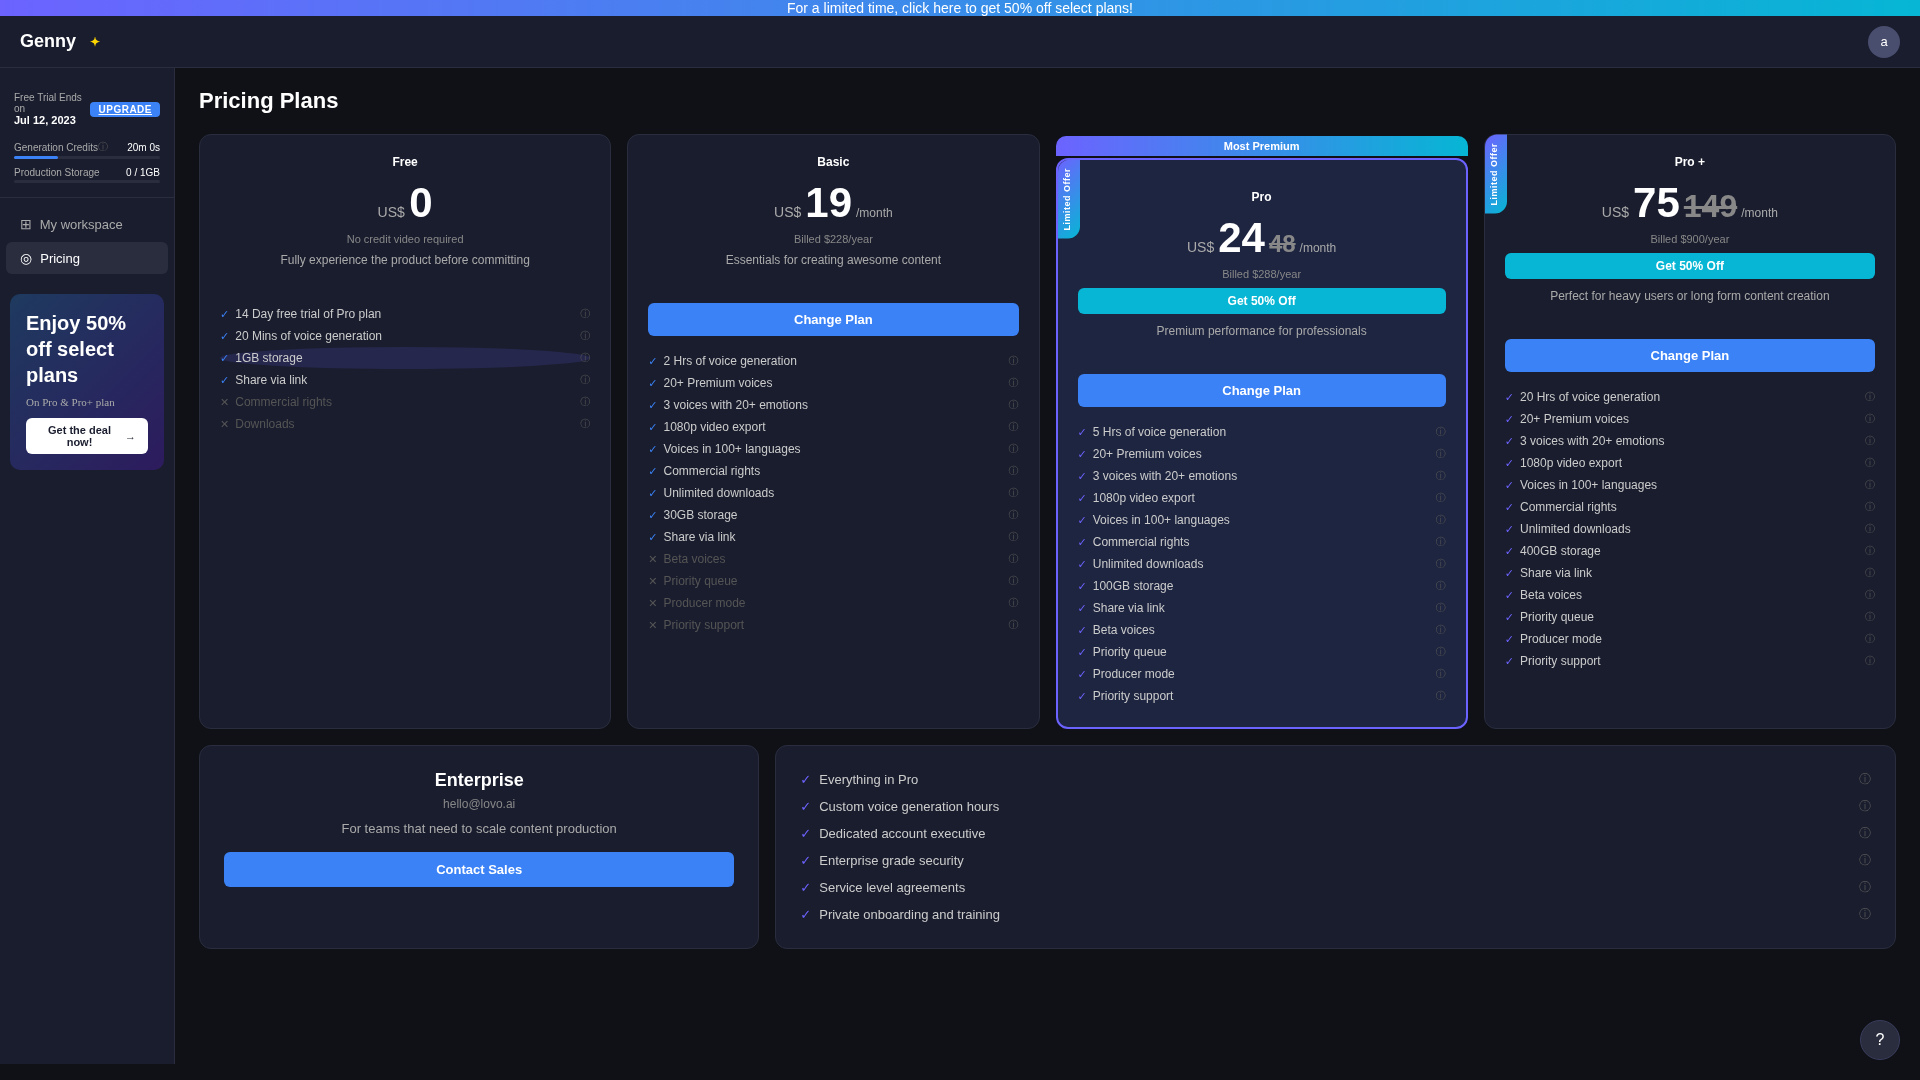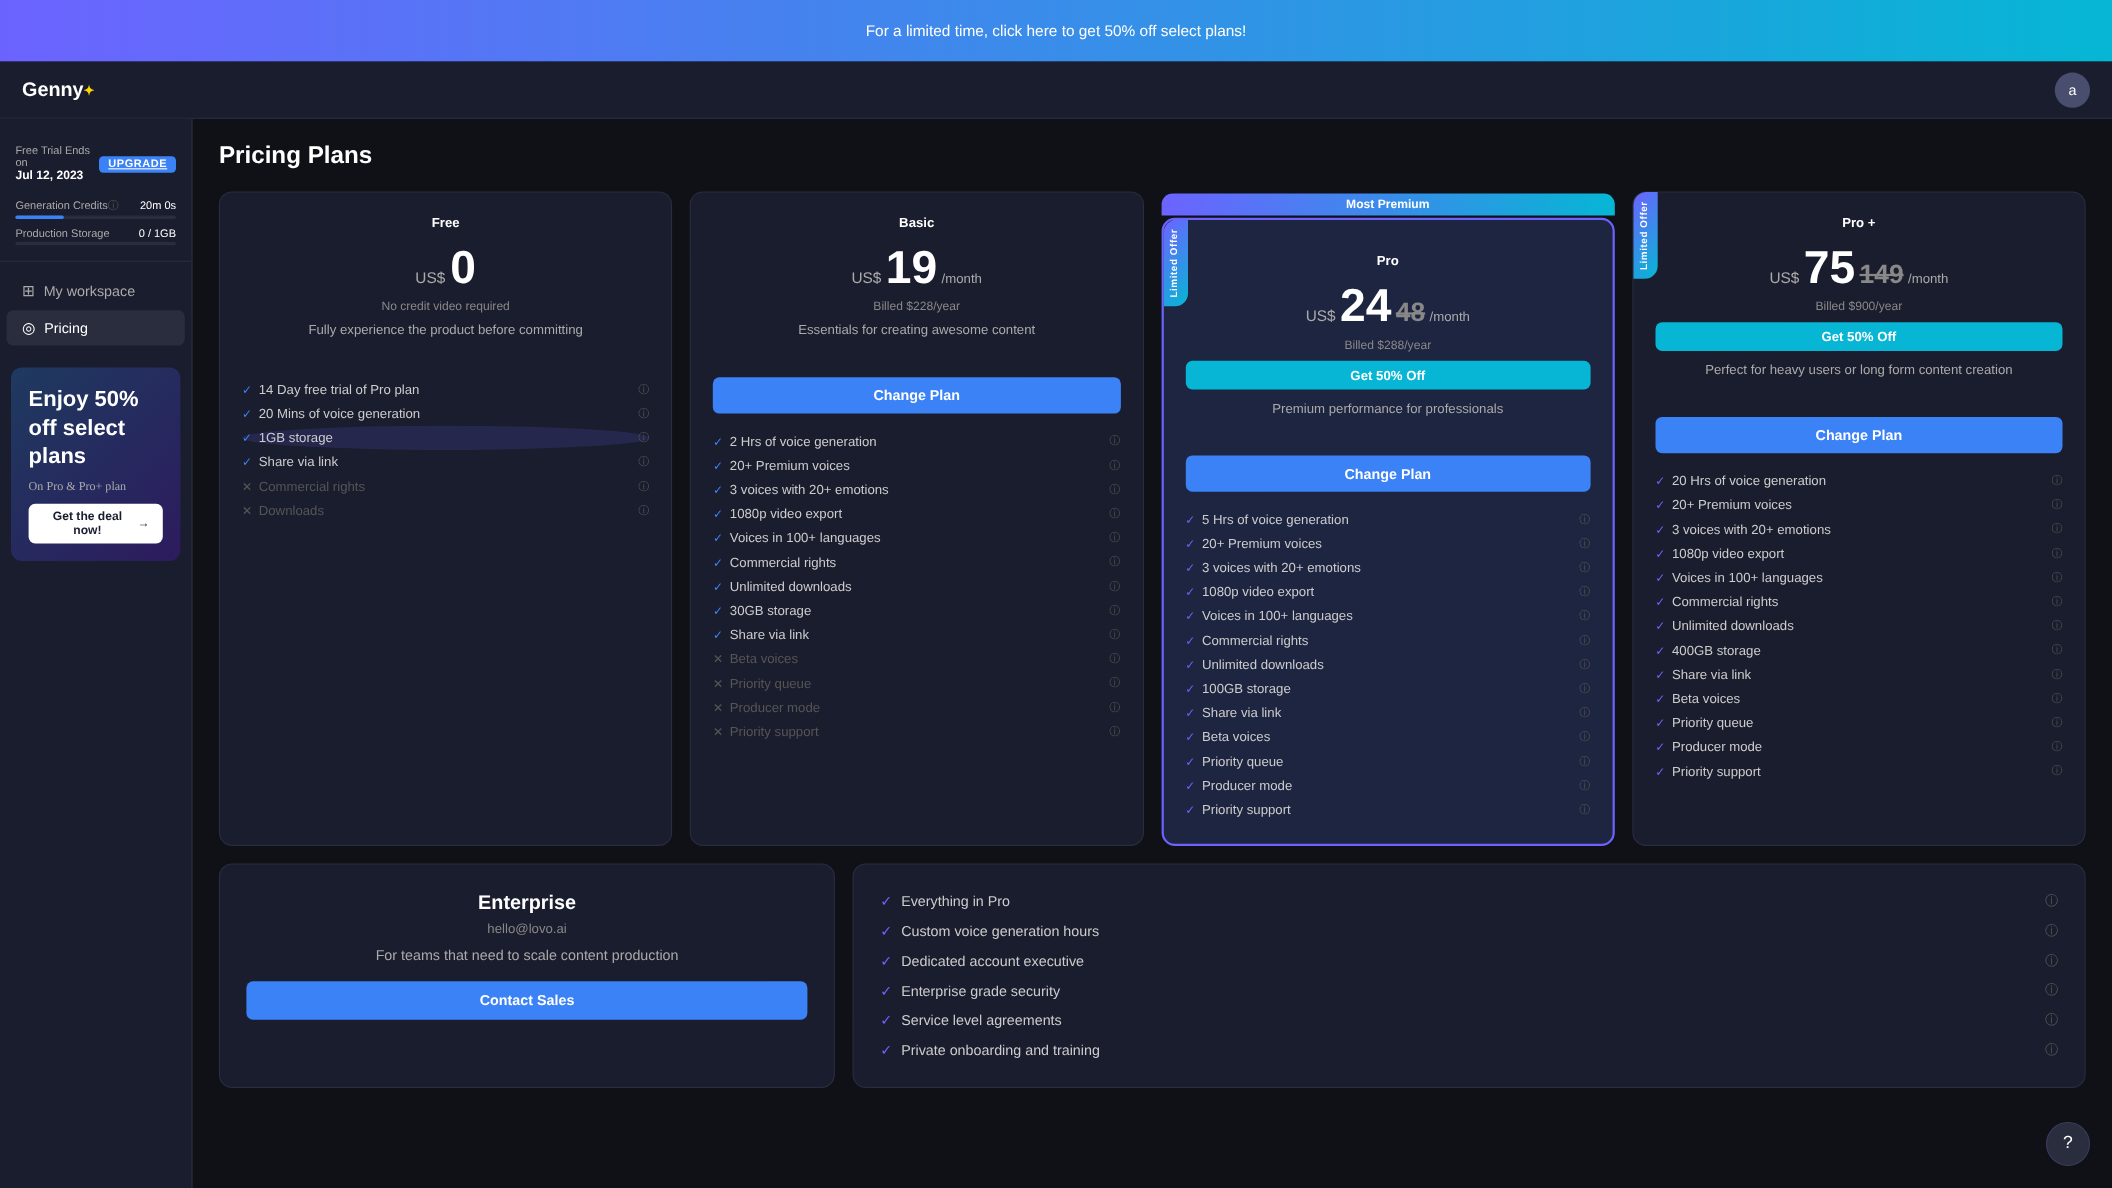--- a/index.html
+++ b/index.html
@@ -2,21 +2,21 @@
 <html><head>
   <meta charset="utf-8">
   <style>
     * { box-sizing: border-box; margin: 0; padding: 0; }
     body { font-family: -apple-system, BlinkMacSystemFont, 'Segoe UI', sans-serif; background: #0f1117; color: #fff; min-height: 1080px; width: 1920px; overflow-x: hidden; }
 
     
     .top-banner {
       background: linear-gradient(90deg, #6c63ff, #06b6d4);
       text-align: center;
-      padding: 20px;
+      padding: 0;
       font-size: 14px;
       font-weight: 500;
       color: #fff;
       cursor: pointer;
     }
 
     
     .header {
       background: #1a1d2e;
       display: flex;
@@ -24,21 +24,21 @@
       padding: 10px 20px;
       height: 52px;
       border-bottom: 1px solid #2a2d3e;
     }
     .logo {
       font-size: 18px;
       font-weight: 700;
       color: #fff;
       display: flex;
       align-items: center;
-      gap: 0;
+      gap: 14px;
     }
     .logo-star { color: #ffd700; font-size: 12px; }
     .header-avatar {
       margin-left: auto;
       width: 32px; height: 32px;
       border-radius: 50%;
       background: #4a4e6e;
       display: flex; align-items: center; justify-content: center;
       font-size: 13px;
       color: #fff;
@@ -692,21 +692,21 @@
       </div>
 
       <div class="plan-card" style="position:relative;">
         <div class="limited-offer-badge">
           <span>Limited Offer</span>
         </div>
         <div class="plan-name">Pro +</div>
         <div class="plan-price price-row">
           <span class="currency">US$</span>
           <span class="amount">75</span>
-          <span class="amount" style="font-size:24px;color:#888;text-decoration:line-through;">149</span>
+          <span class="amount" style="font-size:32px;color:#888;text-decoration:line-through;">149</span>
           <span class="period">/month</span>
         </div>
         <div class="plan-billing">Billed $900/year</div>
         <button class="get-off-btn">Get 50% Off</button>
         <div class="plan-tagline">Perfect for heavy users or long form content creation</div>
         <button class="change-plan-btn">Change Plan</button>
         <ul class="feature-list">
           <li class="feature-item">
               <div class="feature-left">
                 <span class="feature-check">✓</span>

